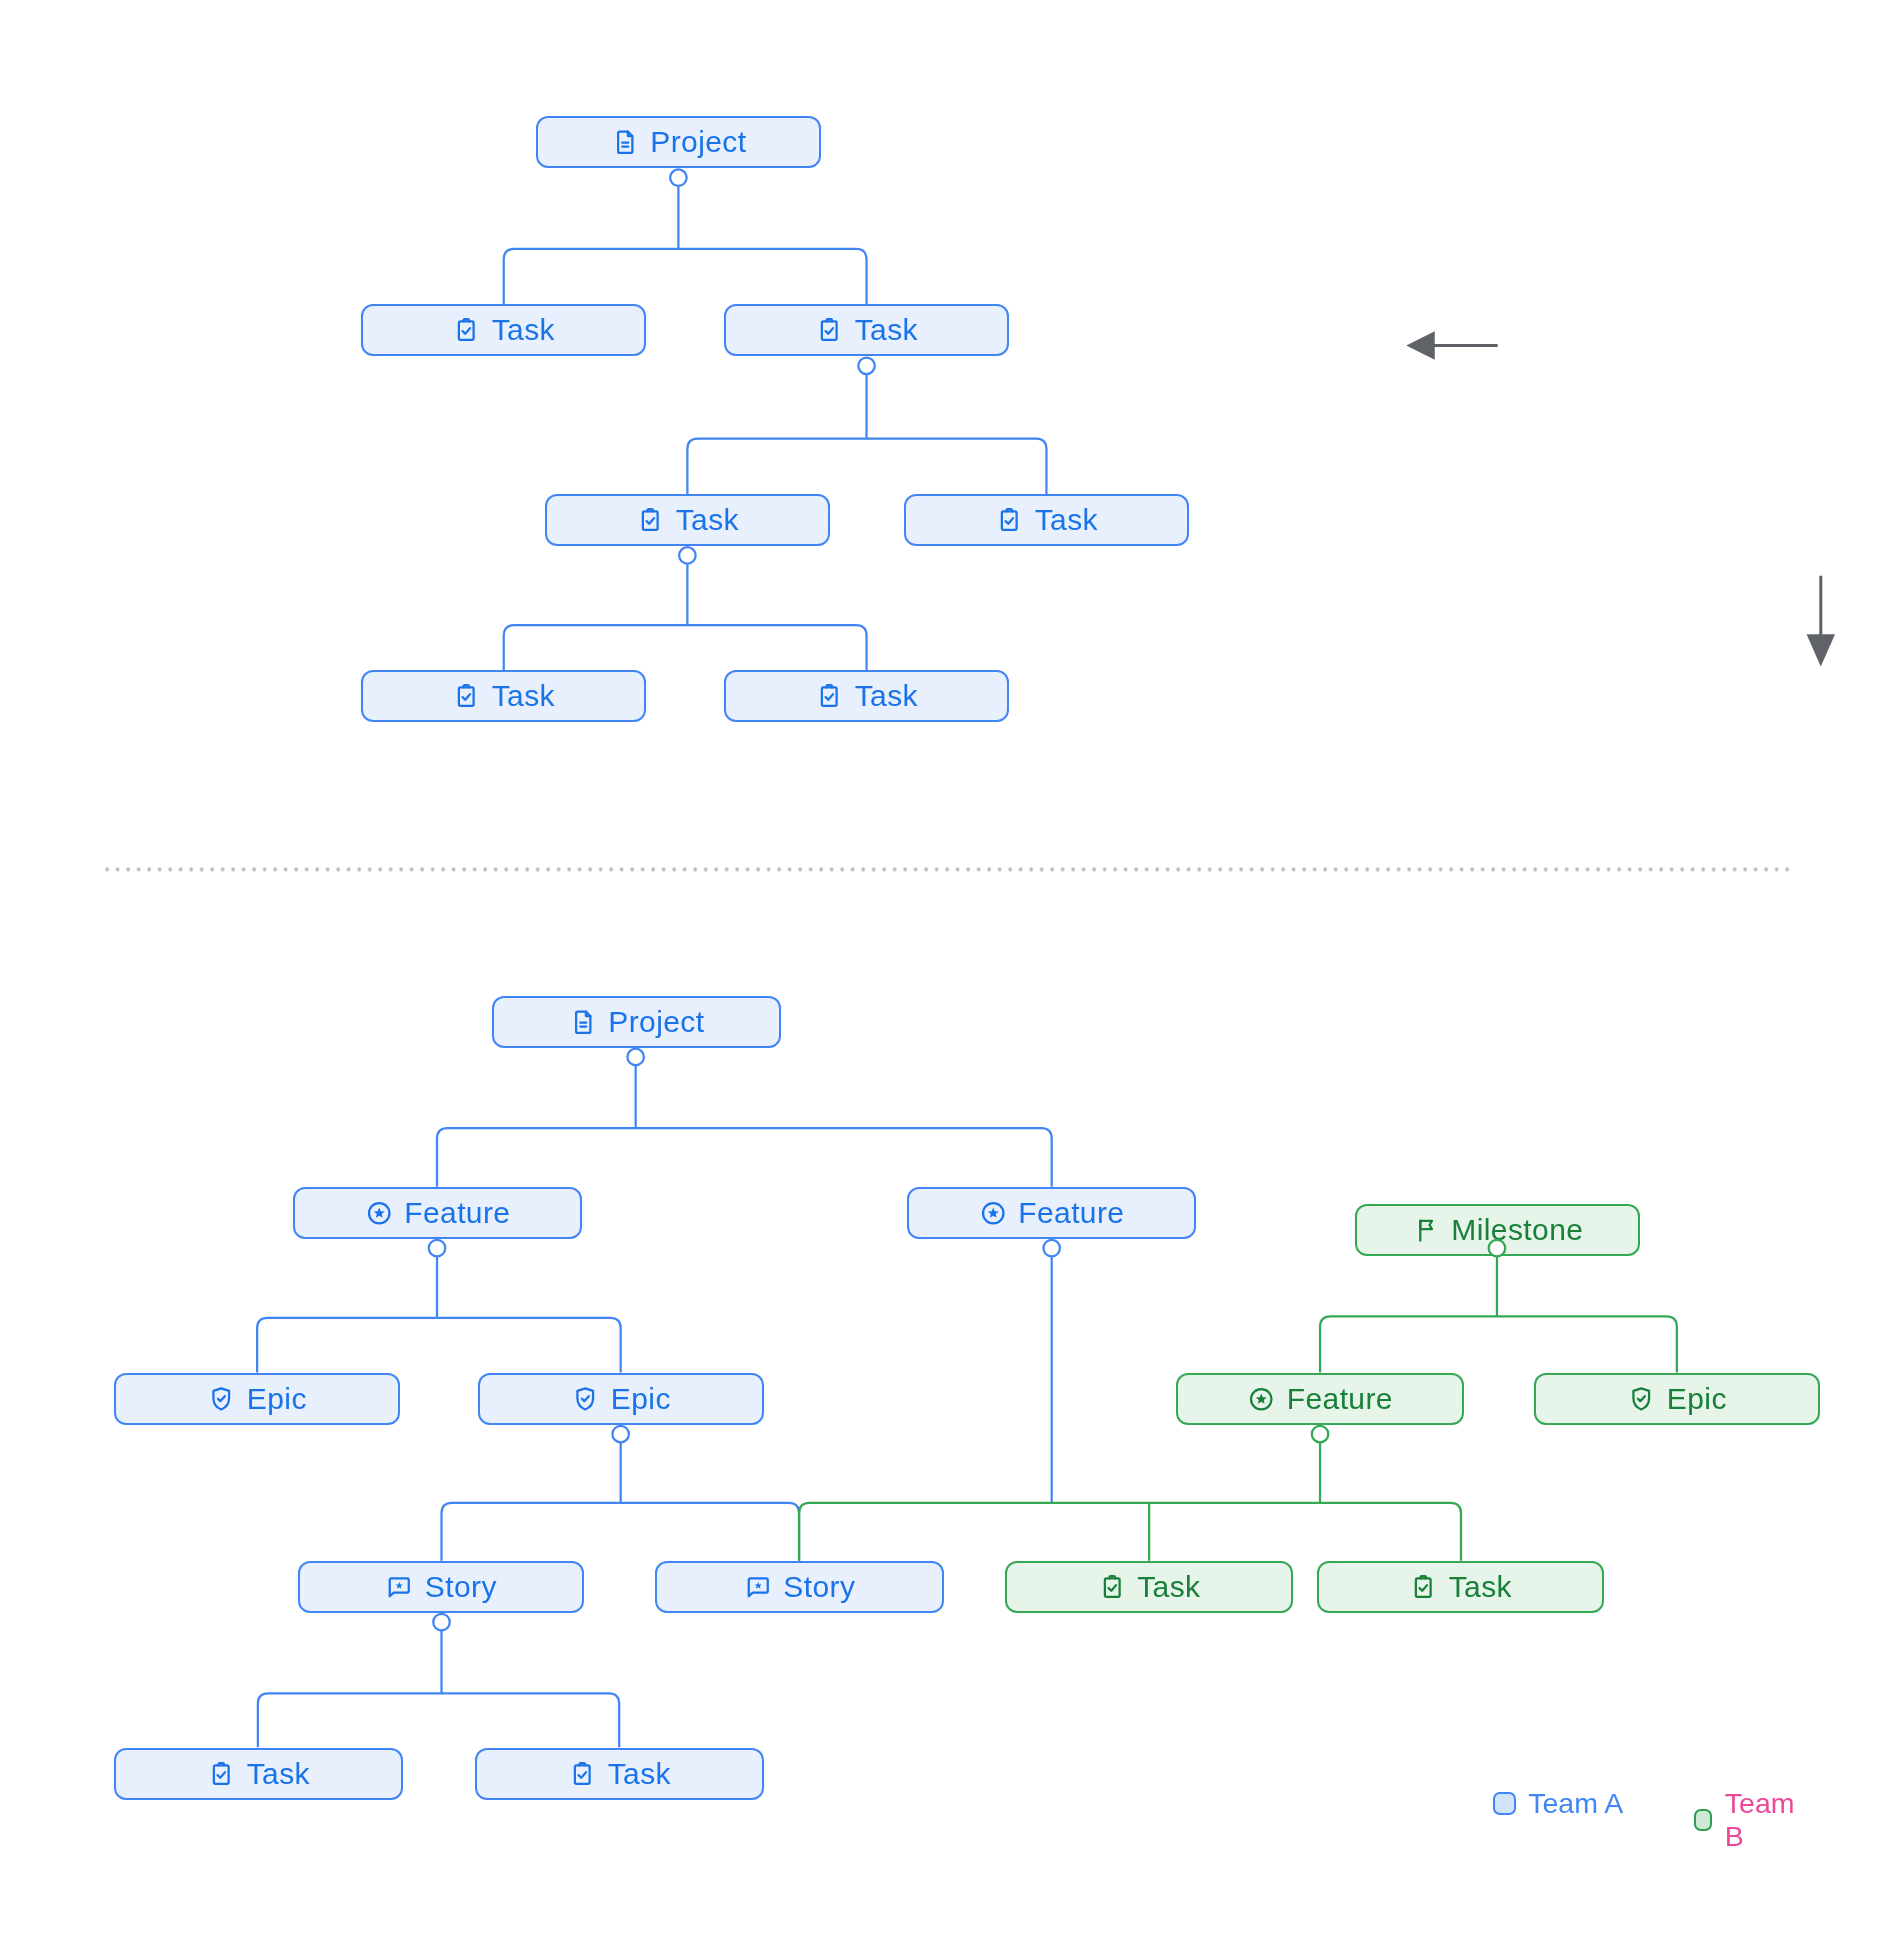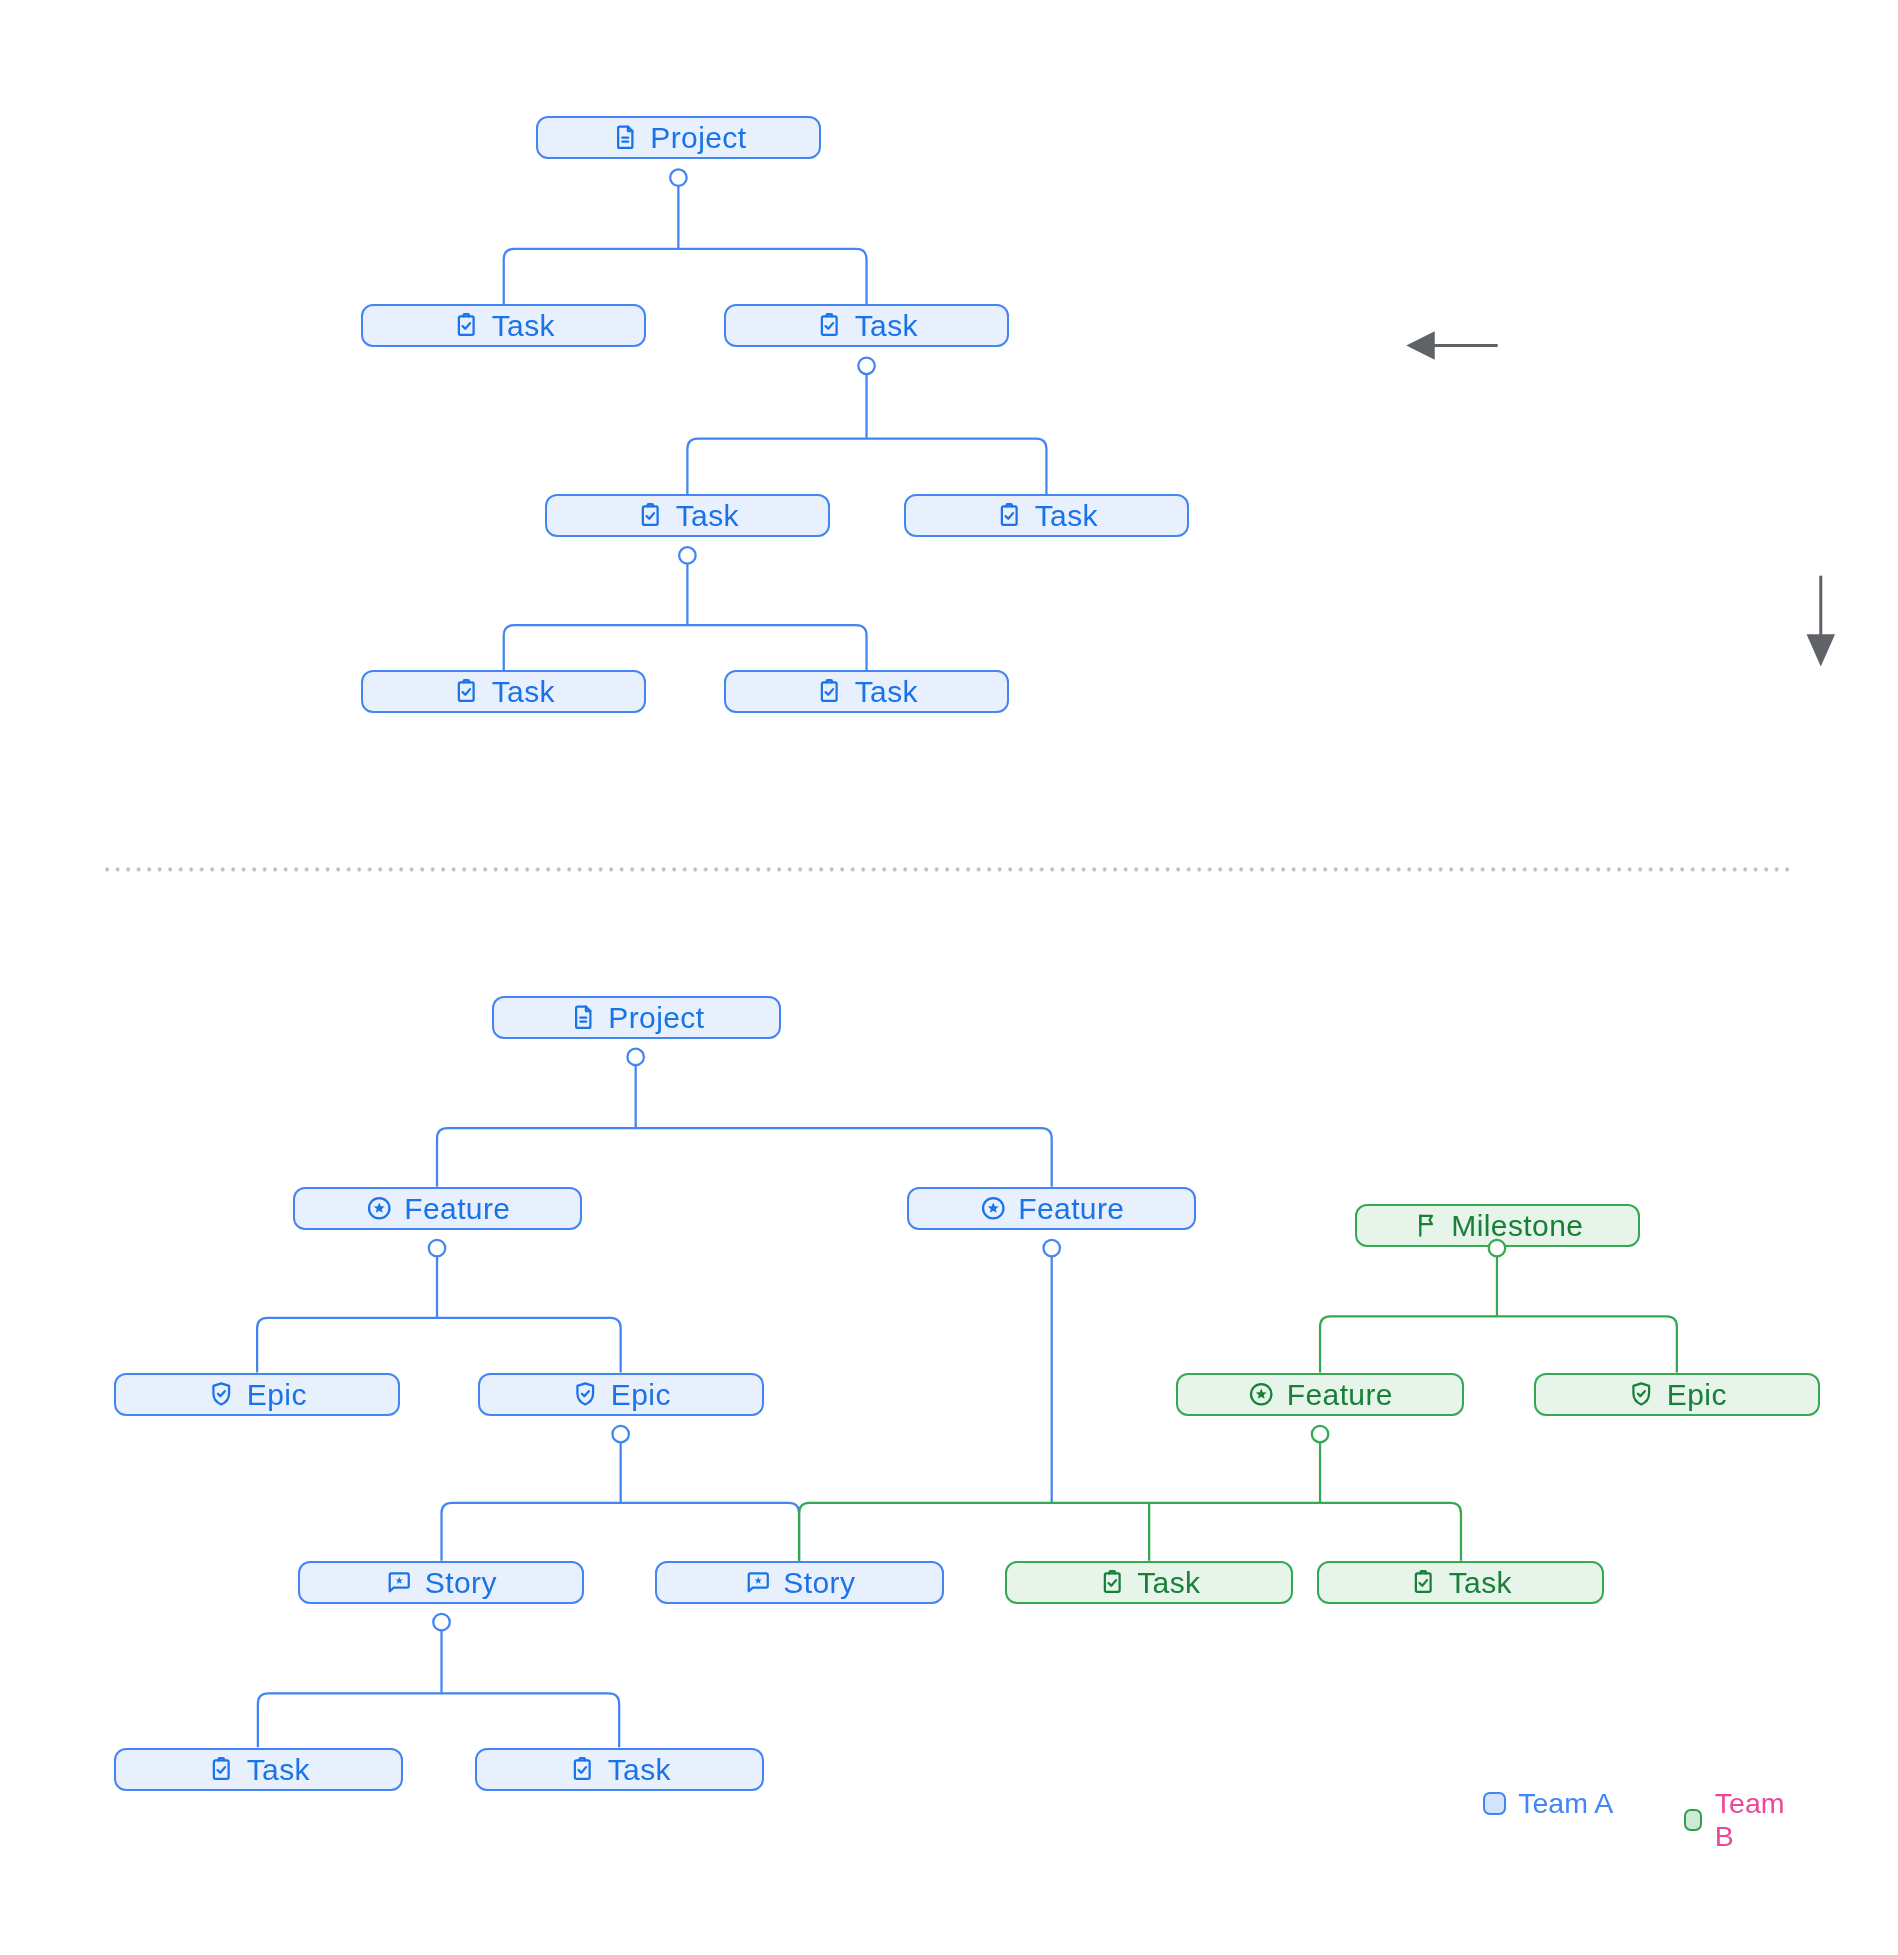--- a/index.html
+++ b/index.html
@@ -1,41 +1,41 @@
 <!DOCTYPE html>
 <html style="font-size:12px"><head>
 <meta charset="utf-8">
 <style>
   html,body{margin:0;padding:0;background:#ffffff;}
   .canvas{
     position:relative;width:1898px;height:1955px;background:#ffffff;
     overflow:hidden;font-family:"Liberation Sans", sans-serif;
   }
   .node{
-    position:absolute;height:43px;box-sizing:border-box;
+    position:absolute;height:52px;box-sizing:border-box;
     border:2.2px solid;border-radius:12px;
     display:flex;align-items:center;justify-content:center;gap:11.2px;
     font-size:30px;font-weight:500;letter-spacing:0.4px;
   }
   .node.team-a{background:#E8F0FE;border-color:#4285F4;color:#1A73E8;}
   .node.team-b{background:#E6F4EA;border-color:#34A853;color:#188038;}
   .ic{width:28.5px;height:28.5px;flex:0 0 auto;}
   .wires{position:absolute;left:0;top:0;z-index:5;pointer-events:none;}
   .nodelayer .node{z-index:2;}
   .annotation{
     position:absolute;top:318px;right:65px;width:465px;z-index:3;
     text-align:right;color:#5F6368;font-size:39px;line-height:57px;
   }
   .annotation .p2{margin-top:7.5px;}
   .divider{
     position:absolute;left:105px;right:105px;top:867px;height:4.5px;z-index:1;
     background-image:radial-gradient(circle at 2.2px 2.2px,#BDC1C6 1.6px,transparent 2.2px);
     background-size:10.5px 4.5px;background-repeat:repeat-x;
   }
-  .legend{position:absolute;top:1787px;left:1px;width:1752px;height:30px;z-index:3;}
+  .legend{position:absolute;top:1787px;left:11px;width:1752px;height:30px;z-index:3;}
   .legend-item{position:absolute;display:flex;align-items:center;gap:12.7px;font-size:28.5px;font-weight:500;}
   .legend-item .swatch{width:22.5px;height:22.5px;border-radius:6.7px;border:2.2px solid;box-sizing:border-box;}
   .legend-item.a{left:1482px;color:#4285F4;}
   .legend-item.a .swatch{background:#D2E3FC;border-color:#4285F4;}
   .legend-item.b{left:1683px;color:#ec4899;}
   .legend-item.b .swatch{background:#CEEAD6;border-color:#2E9E4F;}
   .hidden-defs{position:absolute;width:0;height:0;overflow:hidden;}
 </style>
 </head>
 <body>

